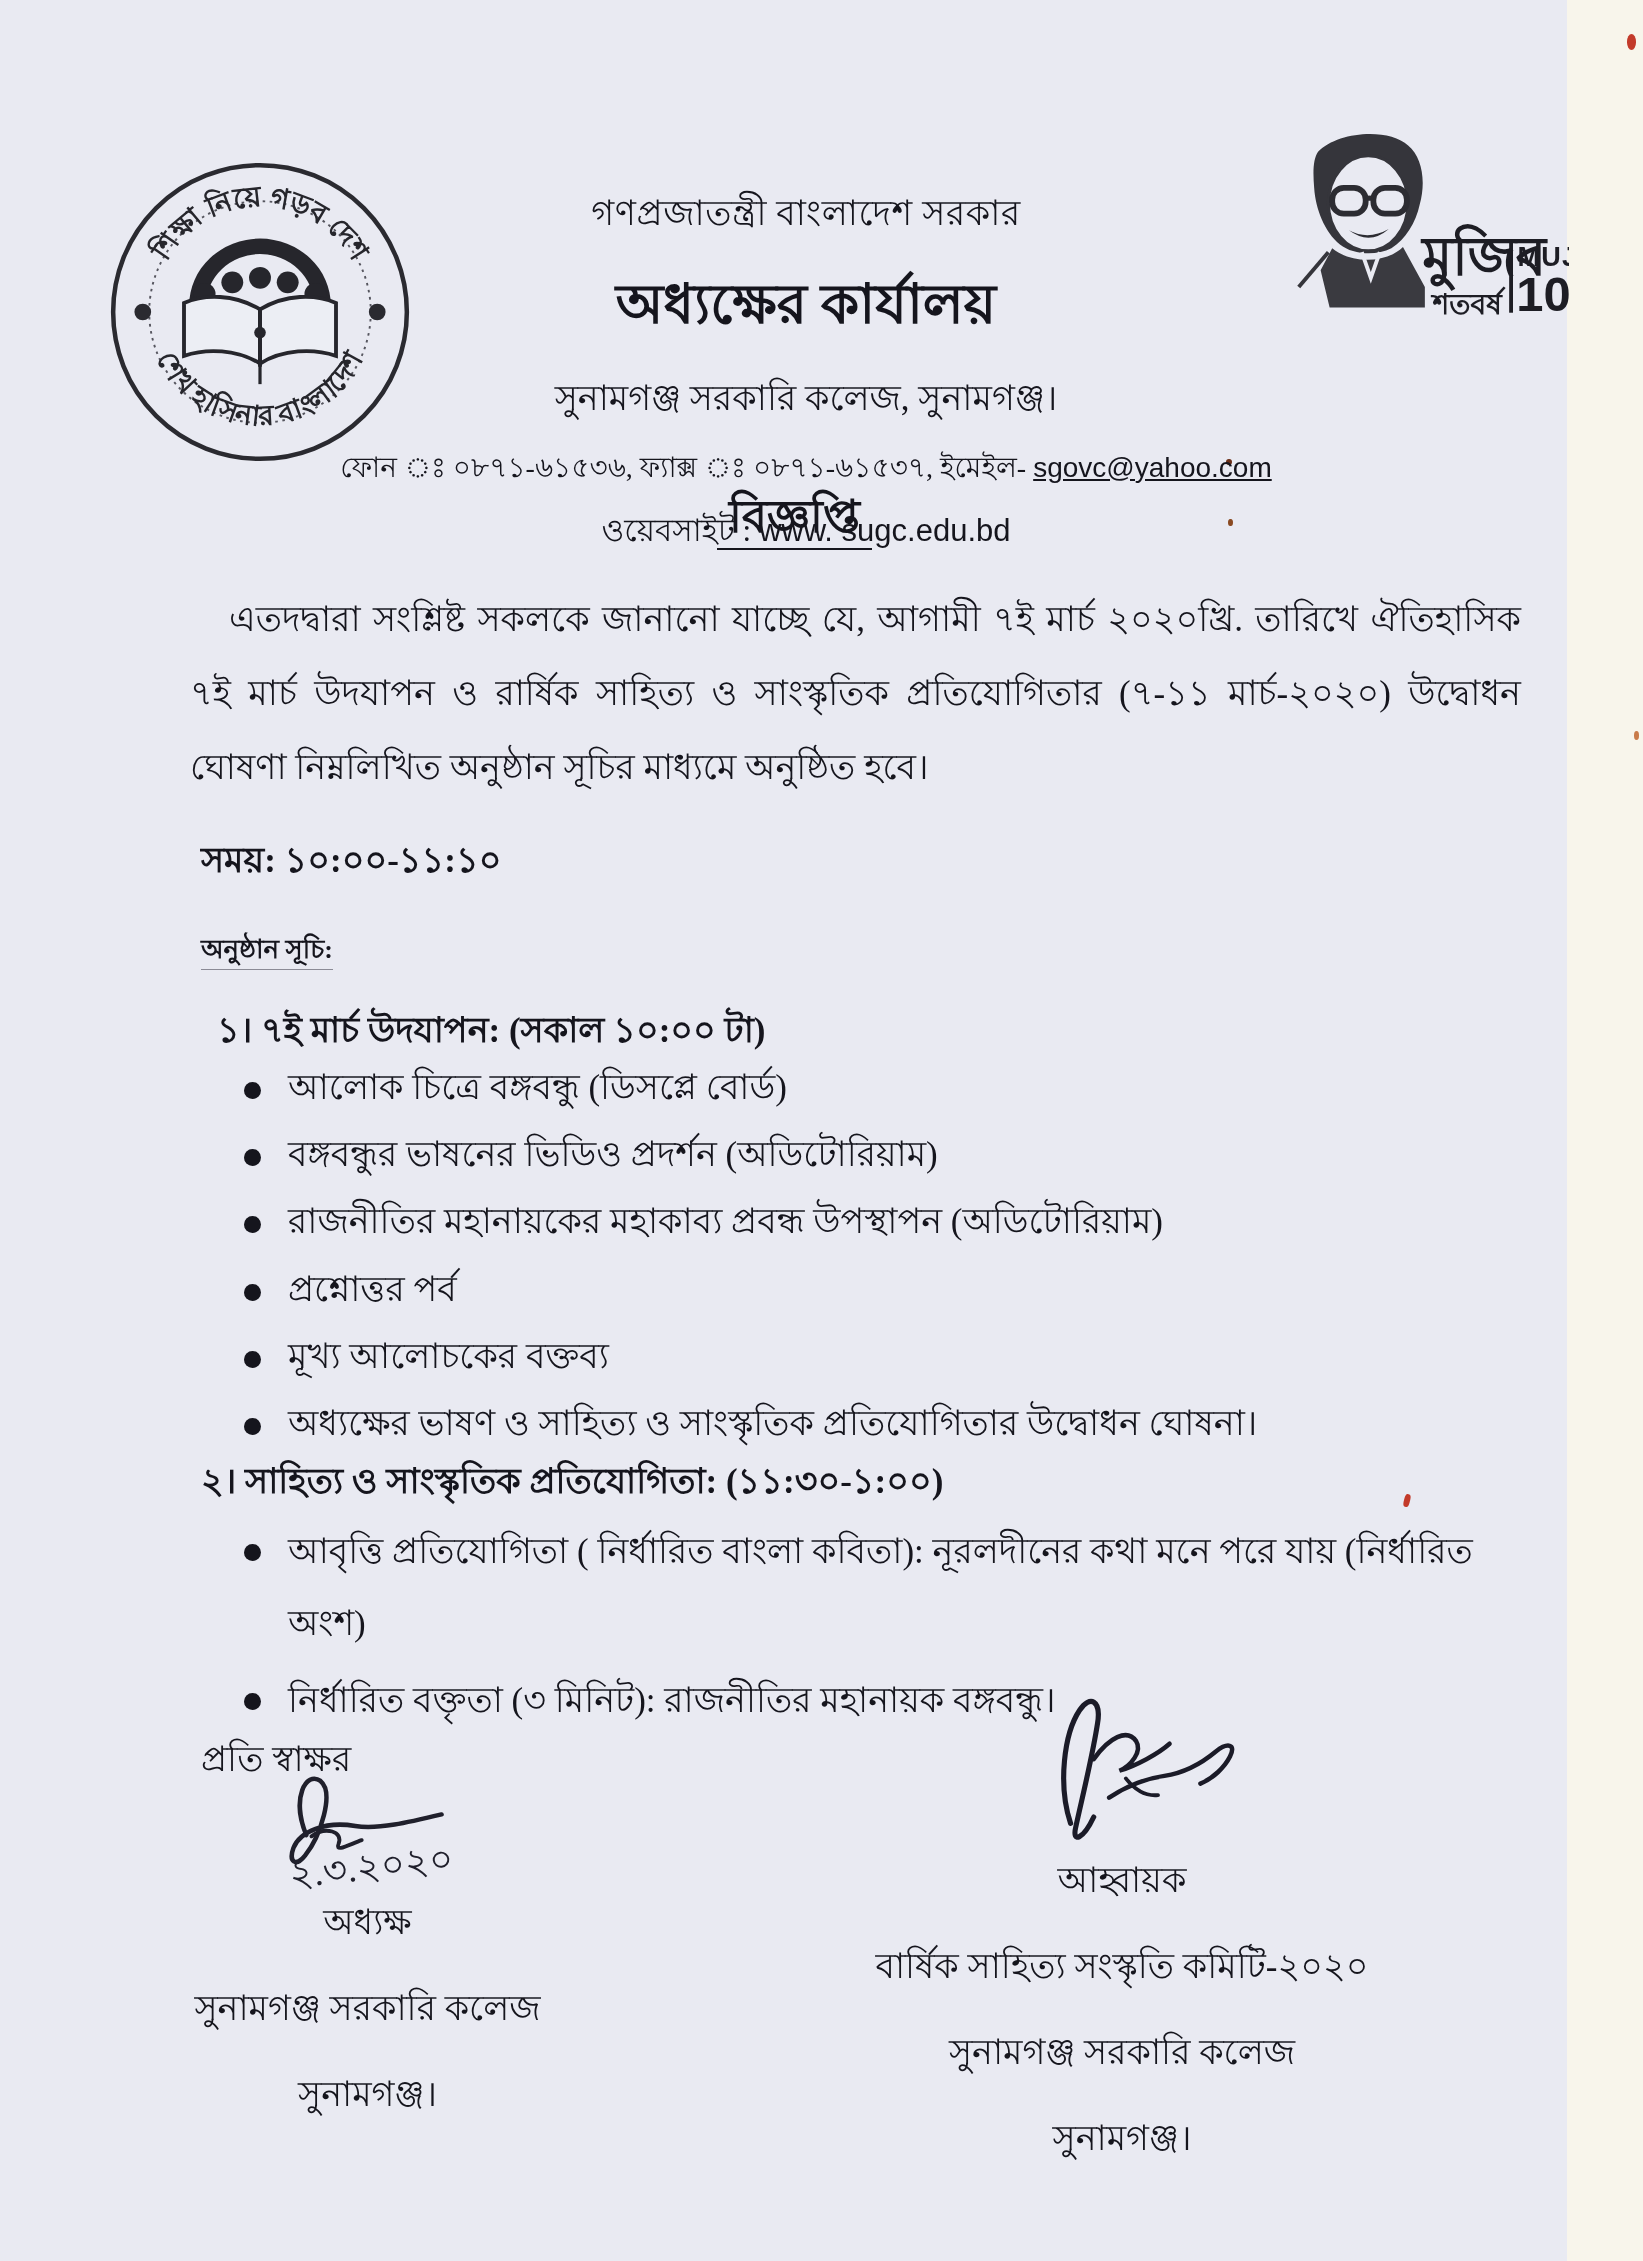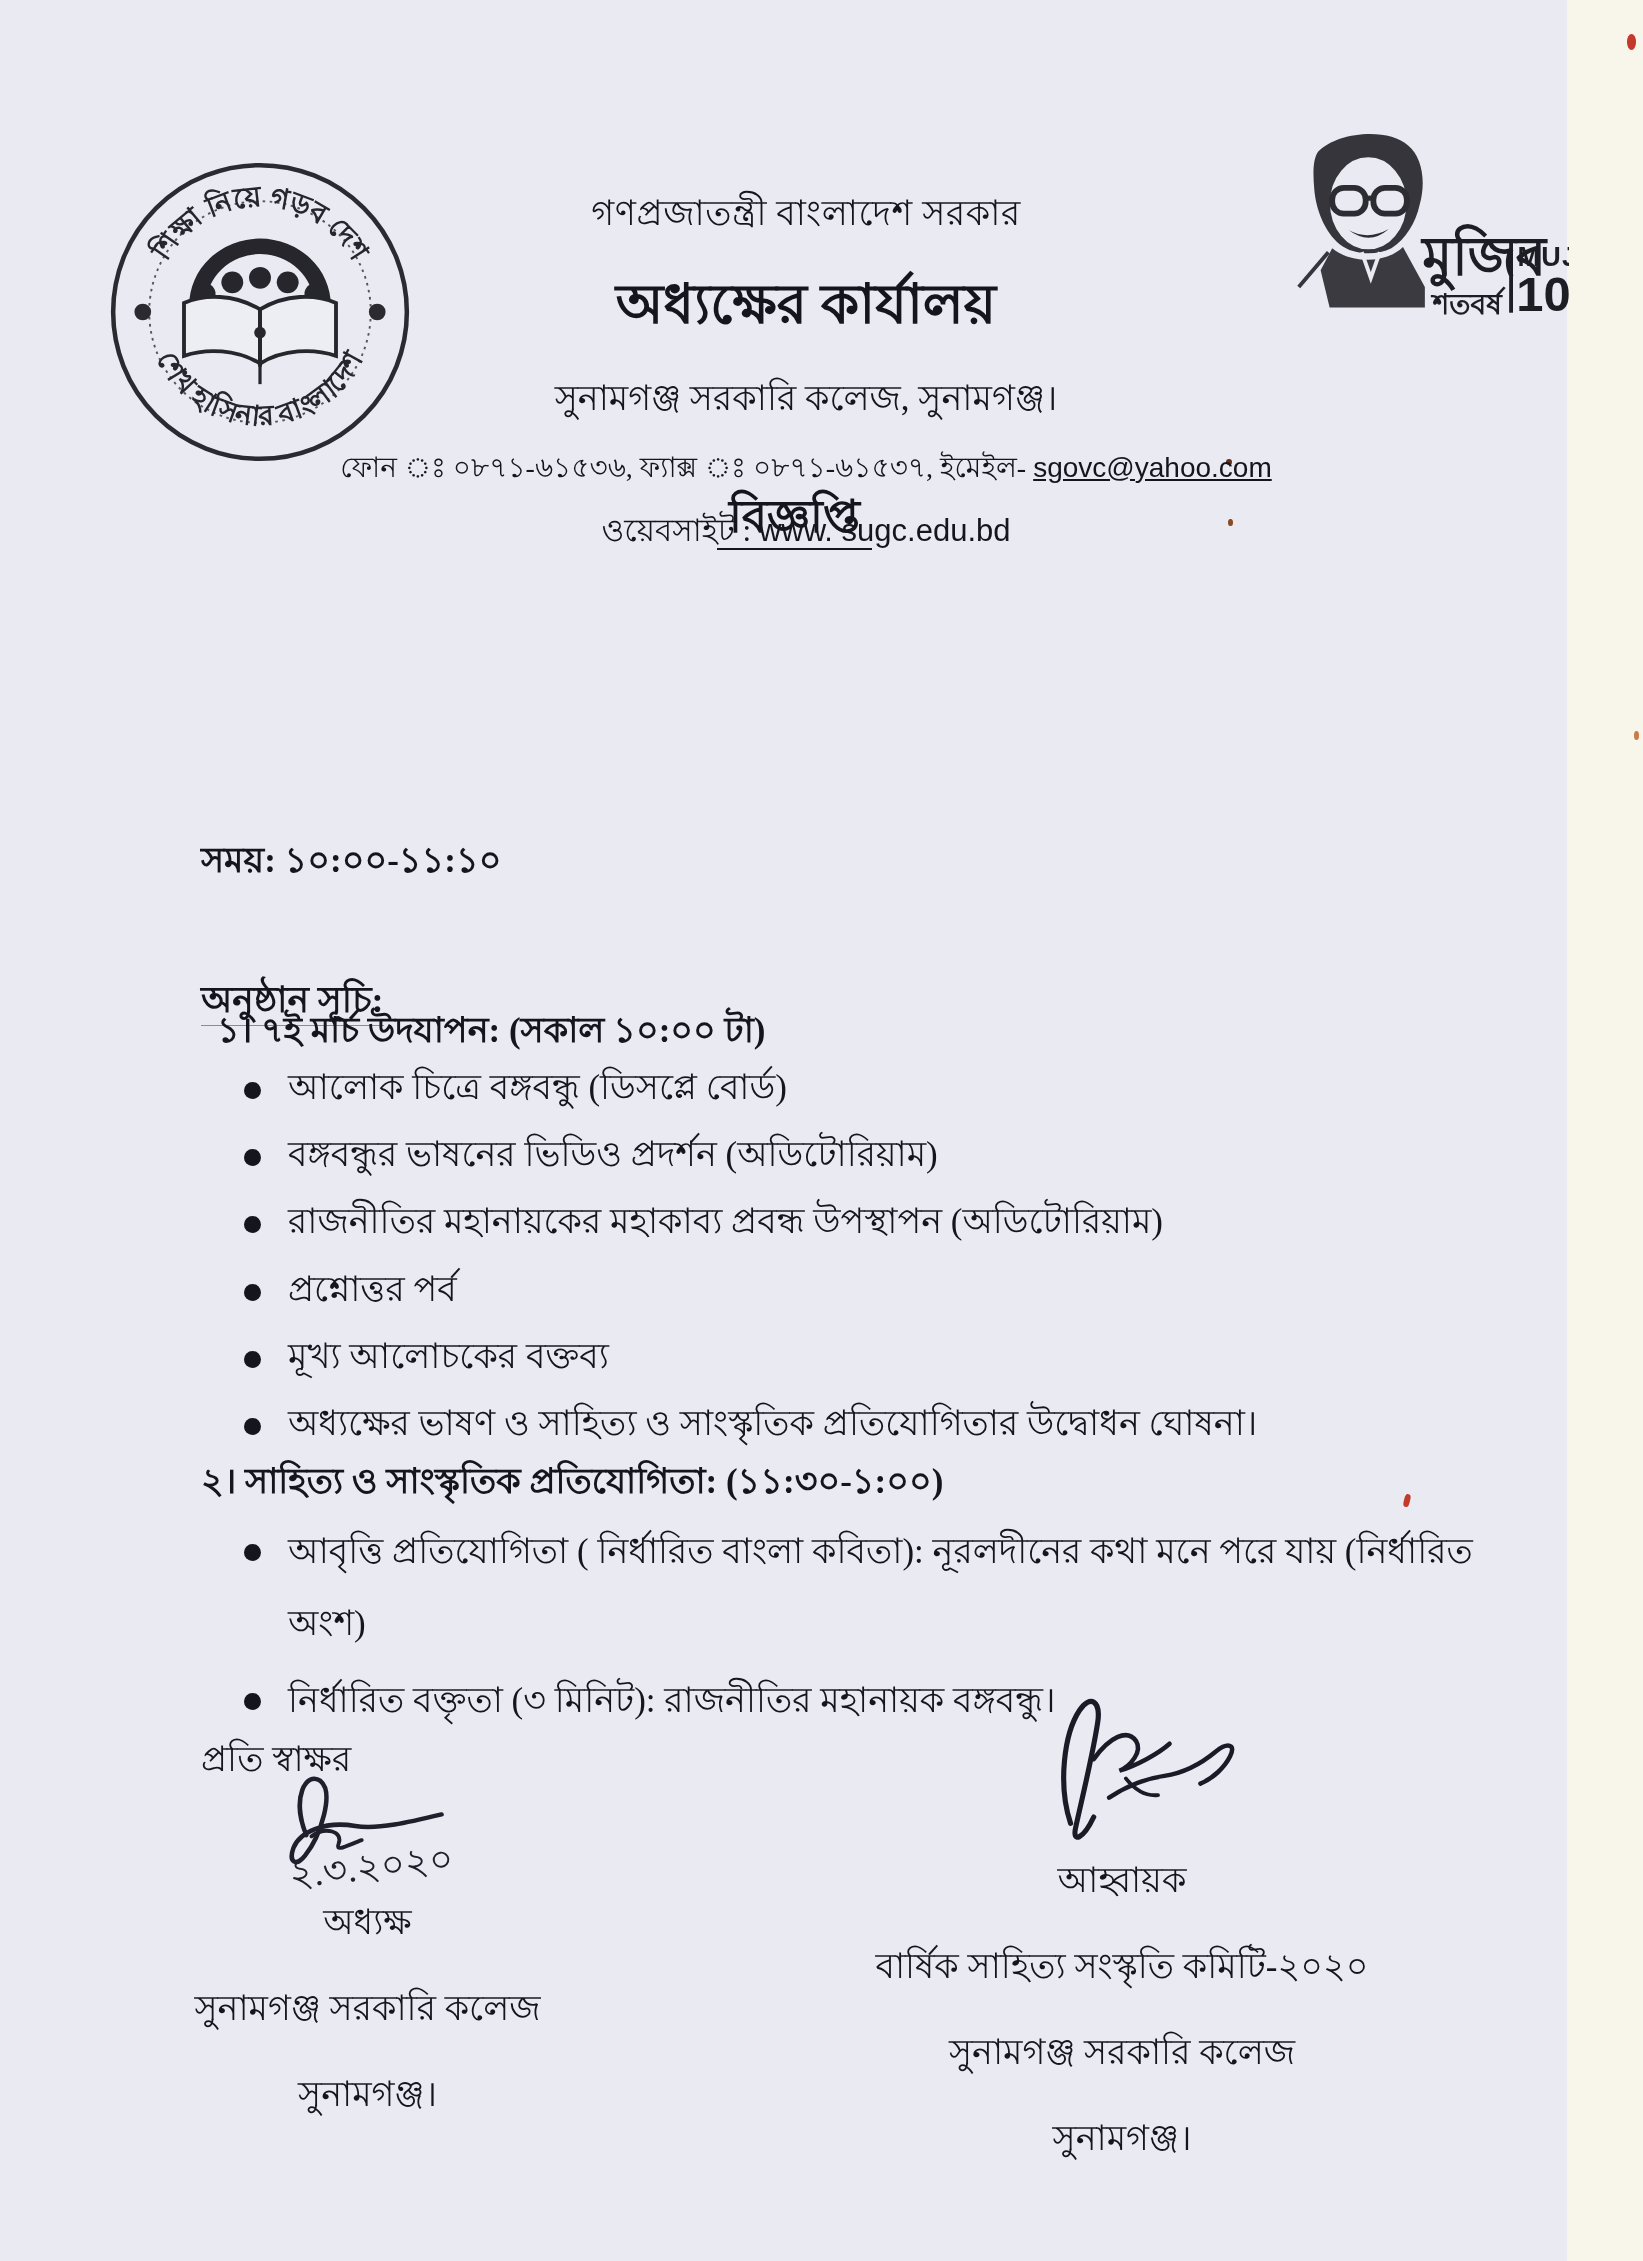--- a/index.html
+++ b/index.html
@@ -29,21 +29,21 @@
   .date-line{position:absolute;top:397px;right:182px;font-size:35px;font-weight:600;}
 
   
   .title-wrap{position:absolute;top:482px;left:0;width:1589px;text-align:center;}
   .title-text{font-size:45px;font-weight:bold;border-bottom:2.6px solid #15151d;padding:0 11.6px 6.4px;}
   .para{
     position:absolute;left:190px;top:583px;width:1331px;
     font-size:35px;line-height:2.12;text-align:justify;text-indent:39px;
   }
   .time-line{position:absolute;left:201px;top:833px;font-size:35px;font-weight:bold;}
-  .sched-head{position:absolute;left:201px;top:972px;font-size:36px;font-weight:bold;}
+  .sched-head{position:absolute;left:201px;top:929px;font-size:26px;font-weight:bold;}
   .sched-head span{border-bottom:1.9px solid #8b8b96;padding-bottom:5.2px;}
   .num-item{position:absolute;font-size:35px;font-weight:600;}
   .item1{left:217px;top:1003px;text-align:right;}
   .item2{left:201px;top:1454px;}
 
   ul.bullets{list-style:none;margin:0;padding:0;position:absolute;font-size:35px;}
   .list1{left:244px;top:1065px;width:1263px;}
   .list2{left:244px;top:1516px;width:1289px;}
   ul.bullets li{display:flex;align-items:flex-start;}
   .list1 li{line-height:1.32;margin-bottom:21px;}
@@ -134,20 +134,21 @@
     <div class="h-college">সুনামগঞ্জ সরকারি কলেজ, সুনামগঞ্জ।</div>
     <div class="h-contact"><span>ফোন ঃ ০৮৭১-৬১৫৩৬, ফ্যাক্স ঃ ০৮৭১-৬১৫৩৭, ইমেইল- </span><span class="email">sgovc@yahoo.com</span></div>
     <div class="h-web"><span>ওয়েবসাইট : </span><span class="url">www. sugc.edu.bd</span></div>
   </div>
 
 
   <div class="title-wrap">
     <span class="title-text">বিজ্ঞপ্তি</span>
   </div>
 
+  <div class="para">এতদদ্বারা সংশ্লিষ্ট সকলকে জানানো যাচ্ছে যে, আগামী ৭ই মার্চ ২০২০খ্রি. তারিখে ঐতিহাসিক ৭ই মার্চ উদযাপন ও রার্ষিক সাহিত্য ও সাংস্কৃতিক প্রতিযোগিতার (৭-১১ মার্চ-২০২০) উদ্বোধন ঘোষণা নিম্নলিখিত অনুষ্ঠান সূচির মাধ্যমে অনুষ্ঠিত হবে।</div>
 
   <div class="time-line">সময়: ১০:০০-১১:১০</div>
   <div class="sched-head"><span>অনুষ্ঠান সূচি:</span></div>
 
   <div class="num-item item1">১। ৭ই মার্চ উদযাপন: (সকাল ১০:০০ টা)</div>
   <ul class="bullets list1">
       <li>
         <span class="bullet-dot"></span>
         <span class="bullet-text">আলোক চিত্রে বঙ্গবন্ধু (ডিসপ্লে বোর্ড)</span>
       </li>

